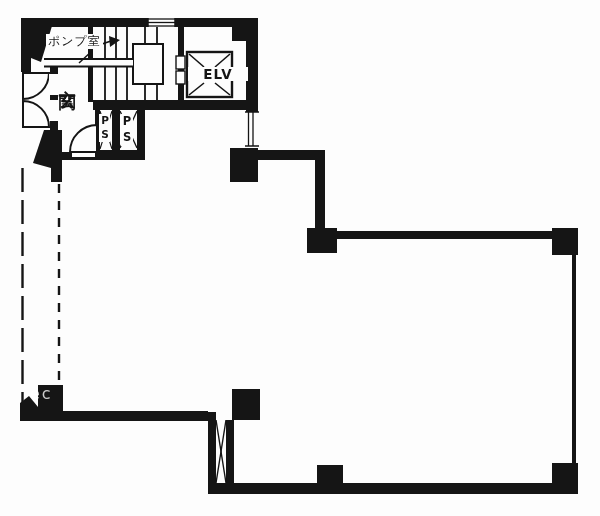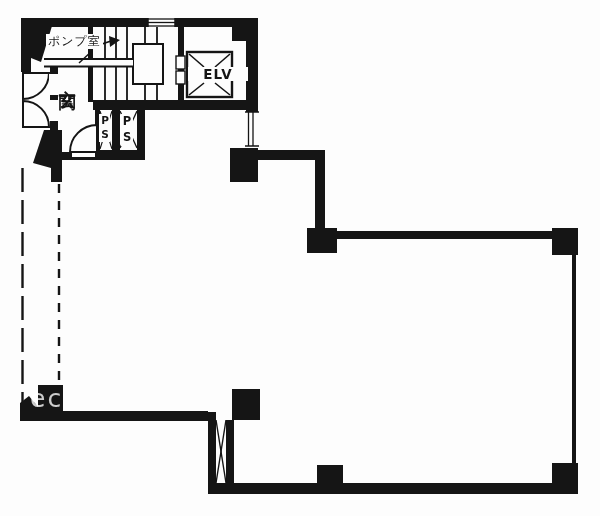--- a/index.html
+++ b/index.html
@@ -31,21 +31,21 @@
     writing-mode:vertical-rl;
     text-orientation:upright;
   }
   .pump{left:46px;top:34px;font-size:12px;letter-spacing:1px;padding:1px 2px;font-weight:500;}
   .genkan{left:58px;top:77px;font-size:17px;letter-spacing:4px;font-weight:600;}
   .elv{left:188px;top:67px;width:60px;text-align:center;font-size:13.5px;font-weight:600;letter-spacing:1px;background:var(--paper);}
   .ps-l{left:99px;top:114px;font-size:10.5px;letter-spacing:2px;background:var(--paper);font-weight:600;}
   .ps-r{left:121px;top:114px;font-size:11.5px;letter-spacing:2px;background:var(--paper);font-weight:600;}
   .mark{
     left:30px;top:386px;
-    font-size:25px;letter-spacing:2px;
+    font-size:16px;letter-spacing:2px;
     color:#c9c9c9;
     mix-blend-mode:screen;
     z-index:6;
   }
 </style>
 </head>
 <body>
 
 <div class="canvas">
 

